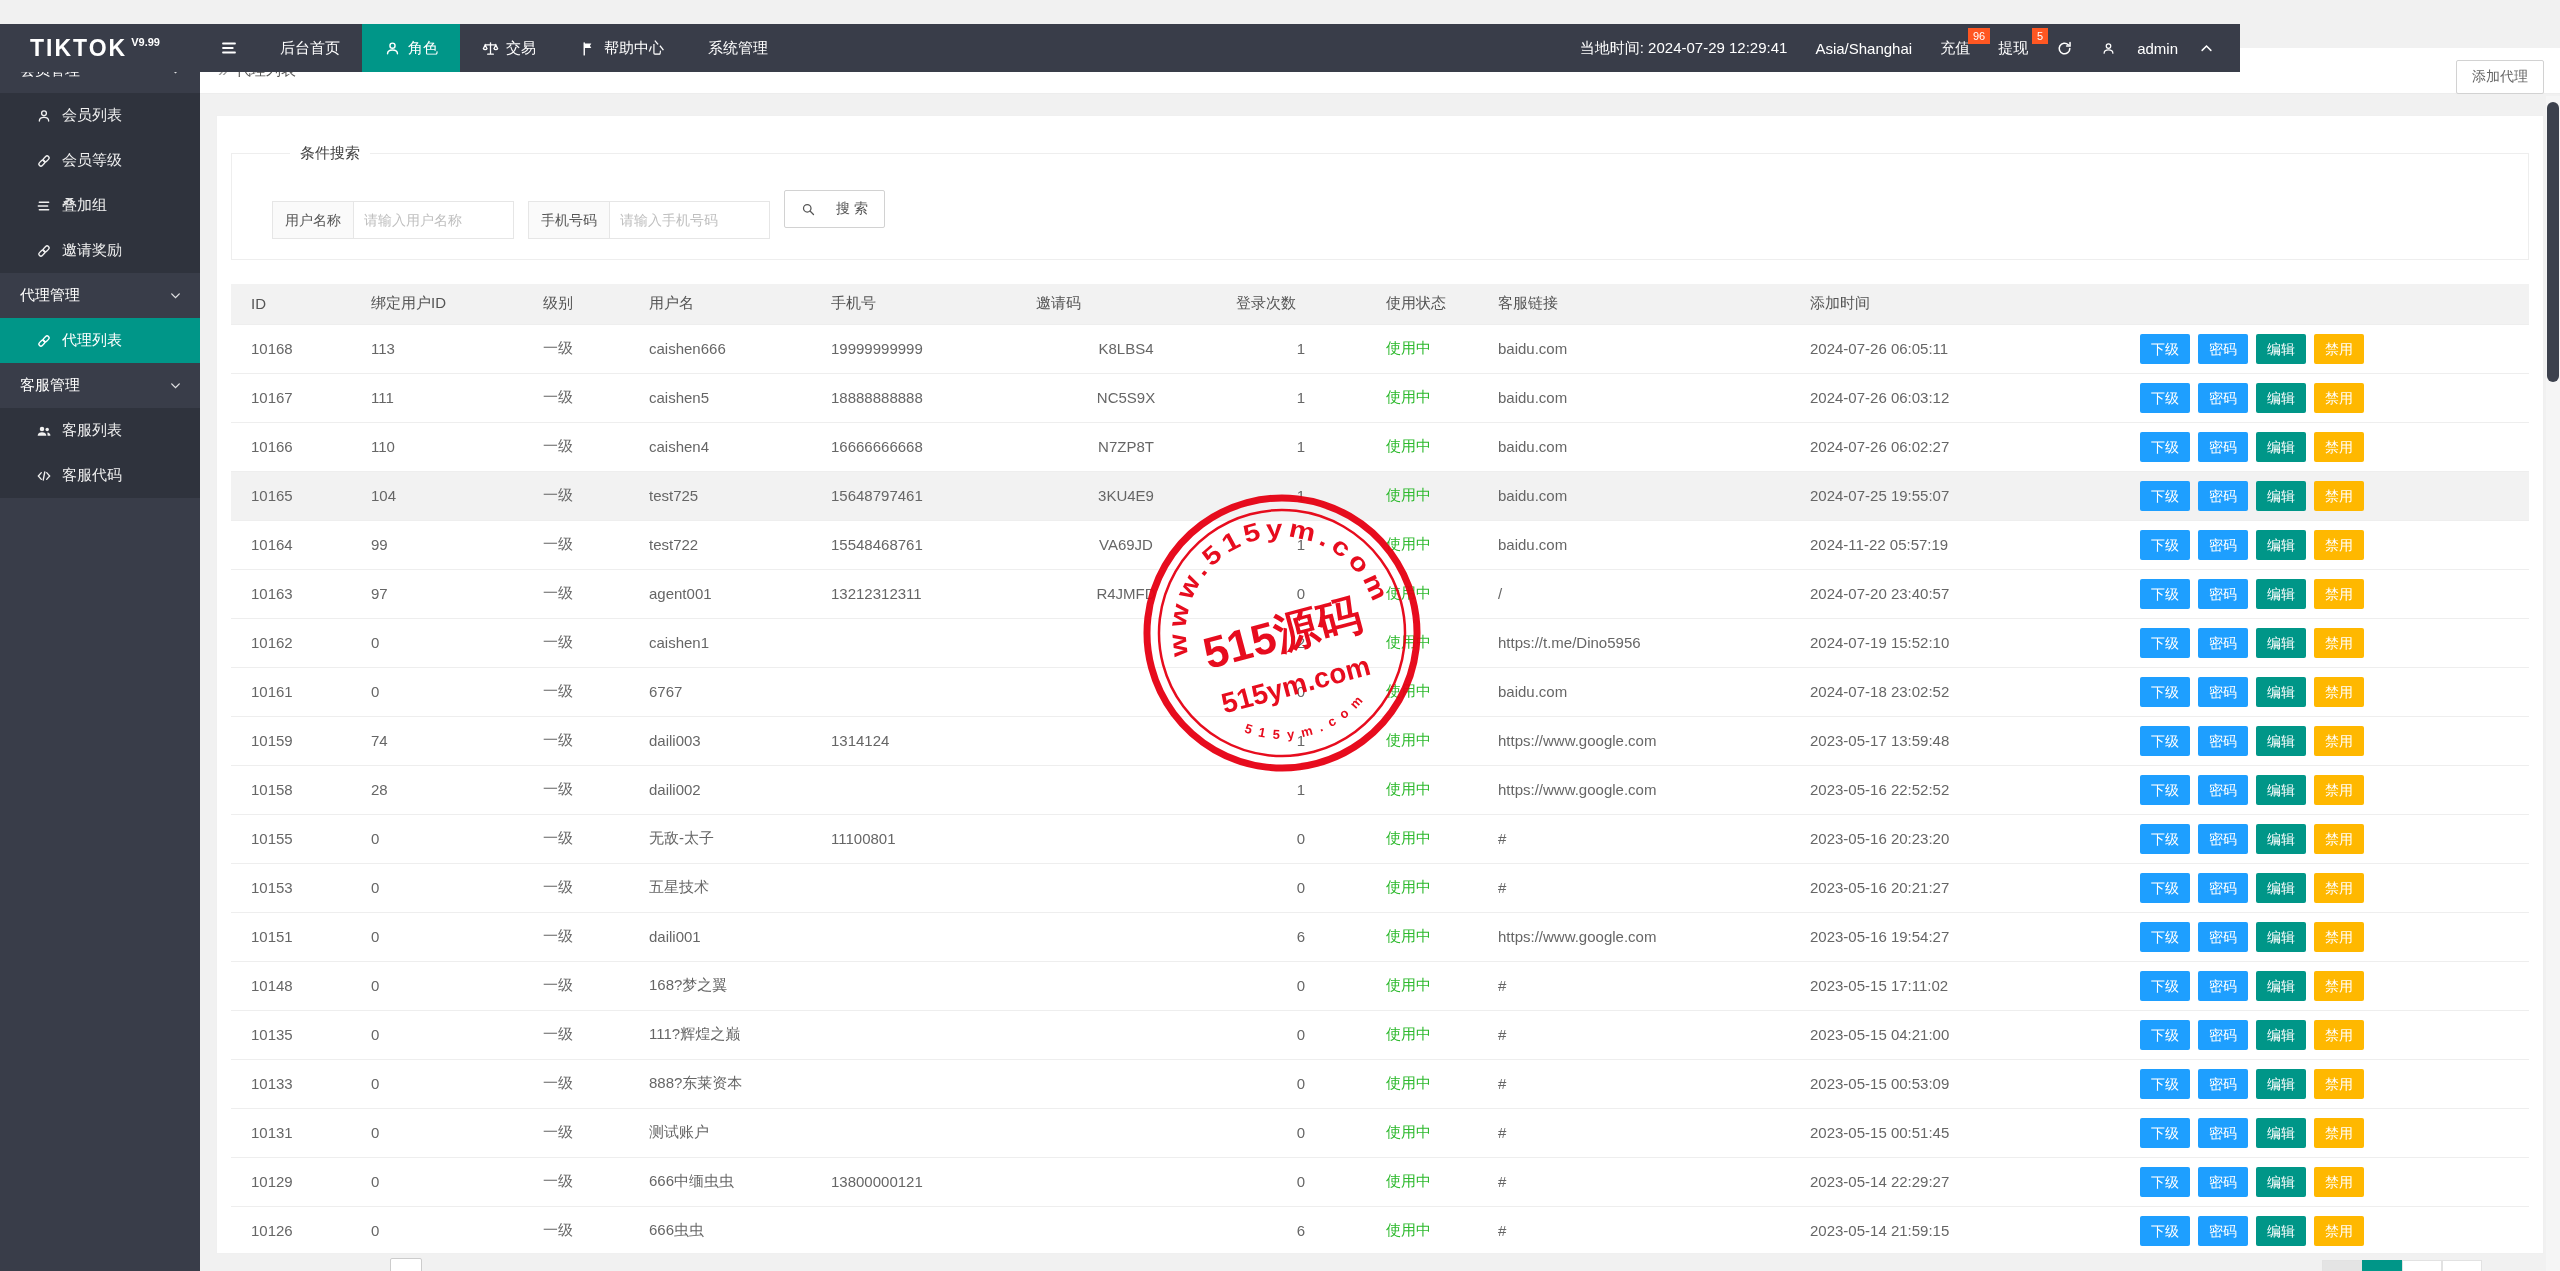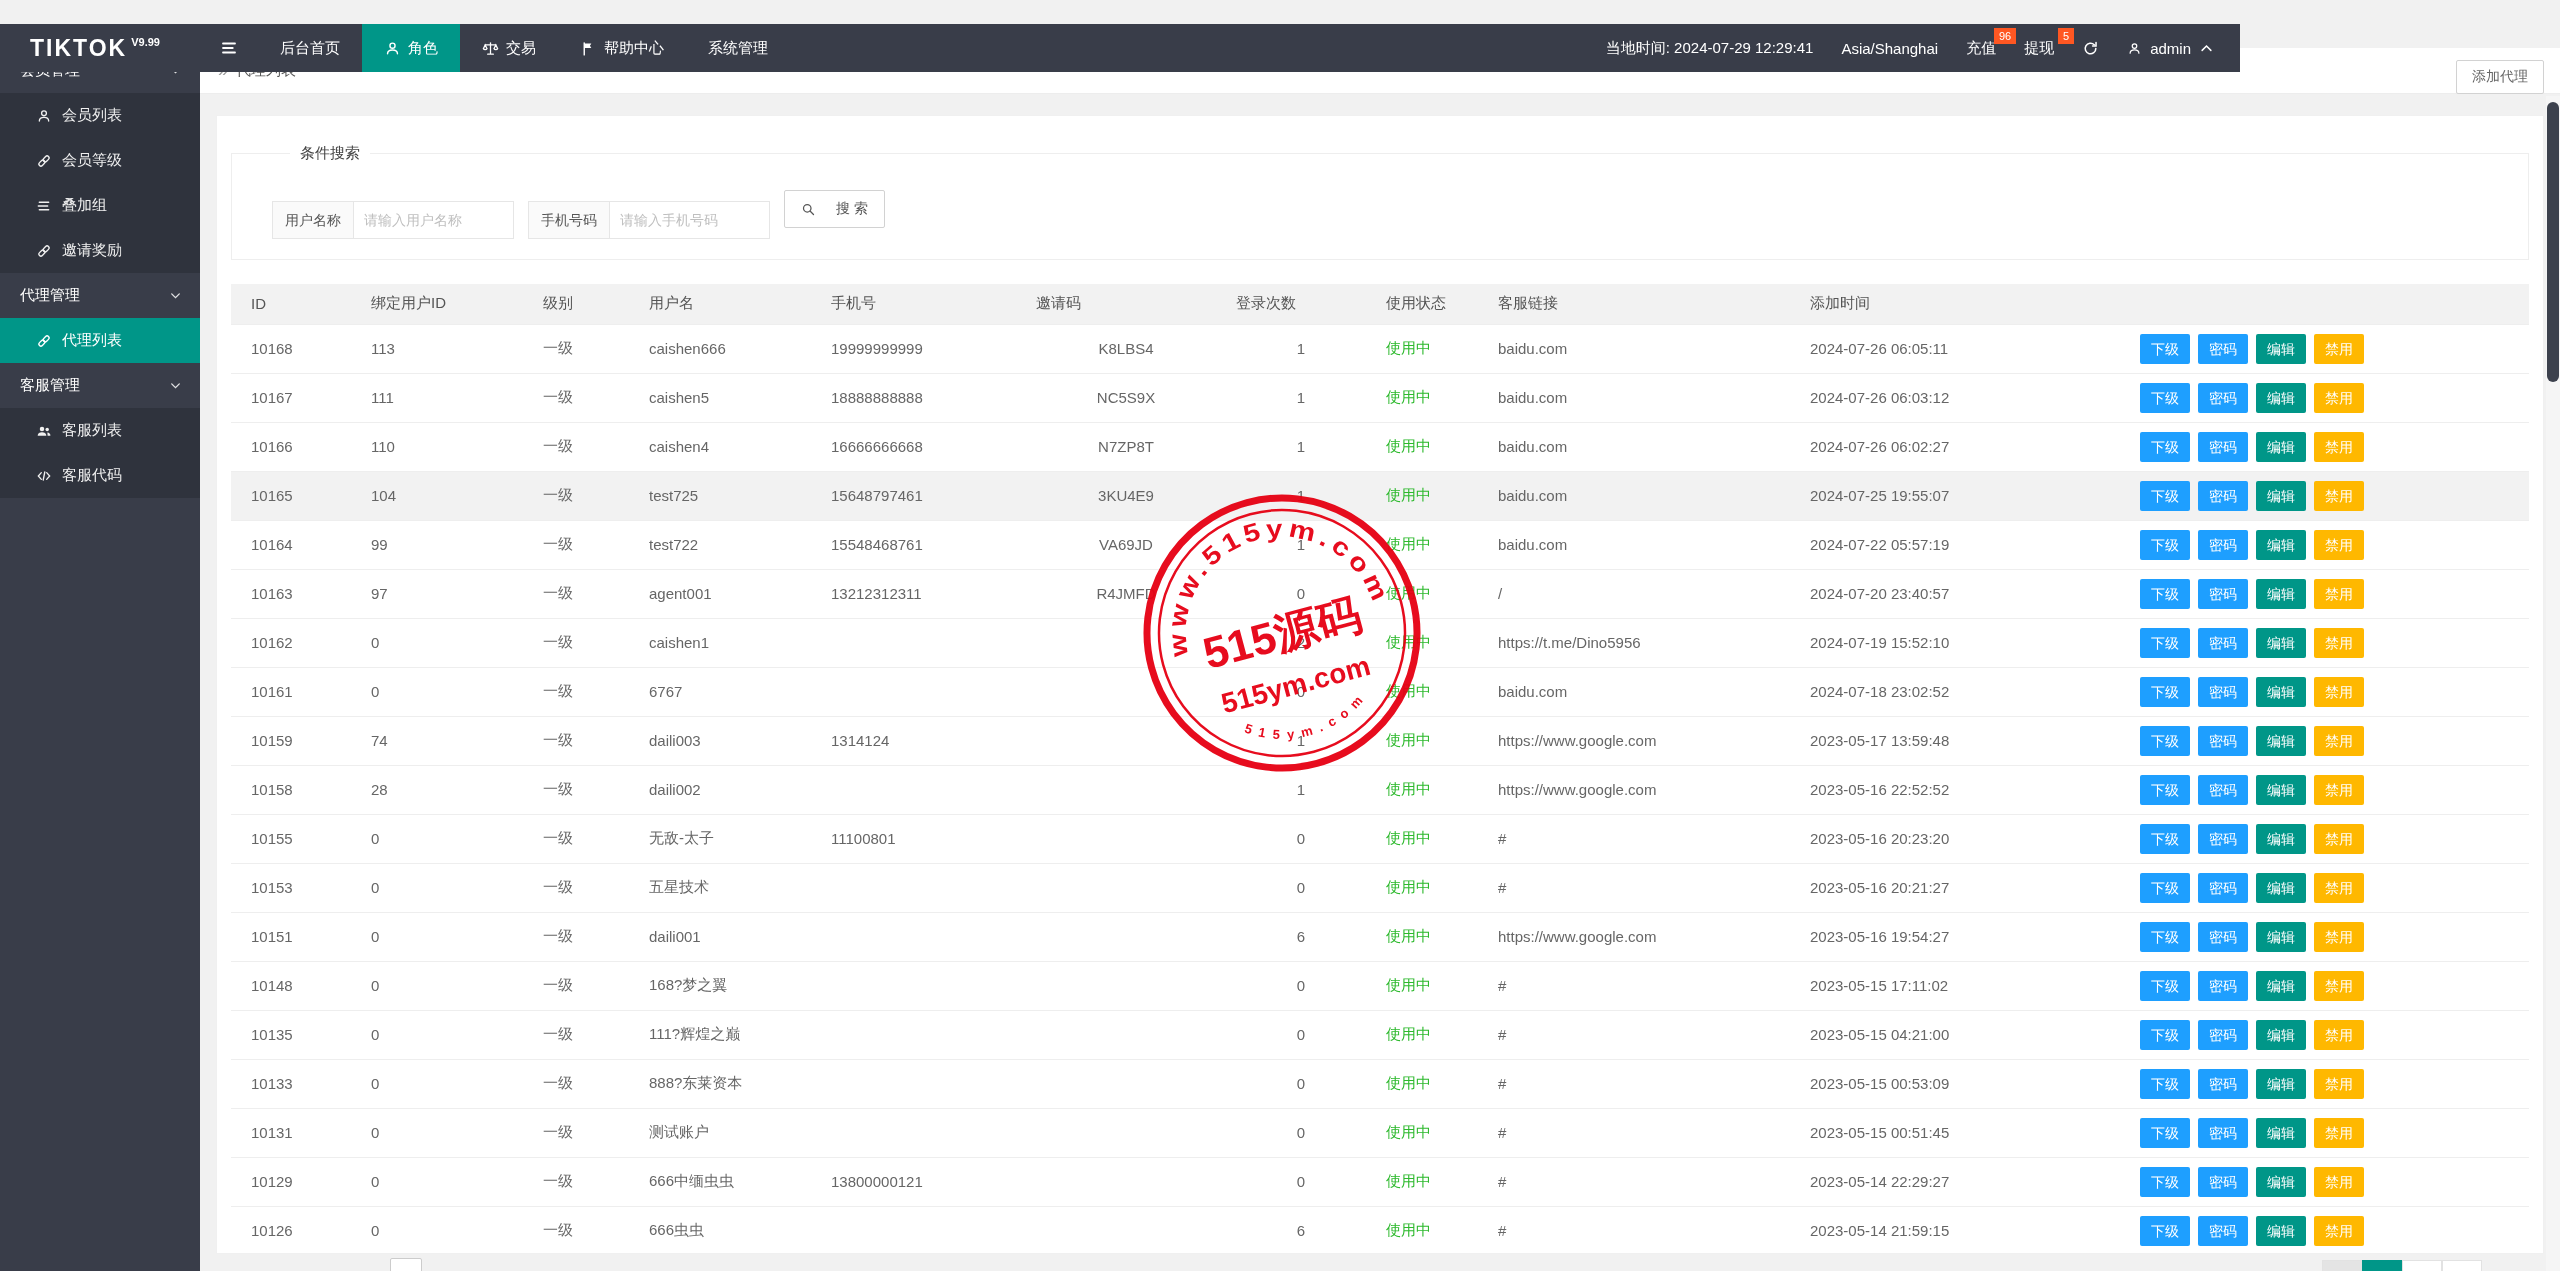--- a/index.html
+++ b/index.html
@@ -16,21 +16,21 @@
   .nav-item { display:flex; align-items:center; gap:7px; padding:0 22px; color:#fff; font-size:15px; cursor:pointer; }
   .nav-item.active { background:#009688; }
   .nav-item svg { width:17px; height:17px; }
   .burger { display:flex; align-items:center; padding:0 20px; cursor:pointer; }
   .burger svg { width:18px; height:18px; }
   .top-right { margin-left:auto; display:flex; align-items:center; gap:28px; padding-right:26px; color:#fff; font-size:15px; }
   .top-chip { position:relative; cursor:pointer; }
   .badge { position:absolute; top:-11px; right:-20px; background:#FF5722; color:#fff; font-size:11px; height:16px; line-height:16px; padding:0 5px; border-radius:0; }
   .icon-btn { display:flex; align-items:center; cursor:pointer; }
   .icon-btn svg { width:17px; height:17px; }
-  .admin-chip { display:flex; align-items:center; gap:8px; cursor:pointer; }
+  .admin-chip { display:flex; align-items:center; gap:21px; cursor:pointer; }
   .admin-chip svg { width:15px; height:15px; }
 
   
   .sidebar { position:absolute; left:0; top:48px; width:200px; height:1223px; background:#393D49; z-index:20; }
   .side-group-header { height:45px; display:flex; align-items:center; justify-content:space-between; padding:0 18px 0 20px; color:#fff; font-size:15px; cursor:pointer; }
   .side-group-header svg { width:13px; height:13px; opacity:.85; }
   .side-items { background:#2F333D; }
   .side-item { height:45px; display:flex; align-items:center; gap:10px; padding-left:36px; color:#f0f0f0; font-size:15px; cursor:pointer; }
   .side-item.active { background:#009688; color:#fff; }
   .side-item svg { width:16px; height:16px; flex:0 0 16px; }
@@ -401,21 +401,21 @@
             <tr>
               <td class="col-id">10164</td>
               <td class="col-bind">99</td>
               <td class="col-level">一级</td>
               <td class="col-user">test722</td>
               <td class="col-phone">15548468761</td>
               <td class="col-invite c-center">VA69JD</td>
               <td class="col-logins c-center">1</td>
               <td class="col-status"><span class="status-ok">使用中</span></td>
               <td class="col-link">baidu.com</td>
-              <td class="col-time">2024-07-22 05:57:19</td>
+              <td class="col-time">2024-11-22 05:57:19</td>
               <td class="col-actions"><a class="act-btn act-blue">下级</a><a class="act-btn act-blue">密码</a><a class="act-btn act-teal">编辑</a><a class="act-btn act-orange">禁用</a></td>
             </tr>
             <tr>
               <td class="col-id">10163</td>
               <td class="col-bind">97</td>
               <td class="col-level">一级</td>
               <td class="col-user">agent001</td>
               <td class="col-phone">13212312311</td>
               <td class="col-invite c-center">R4JMFD</td>
               <td class="col-logins c-center">0</td>

